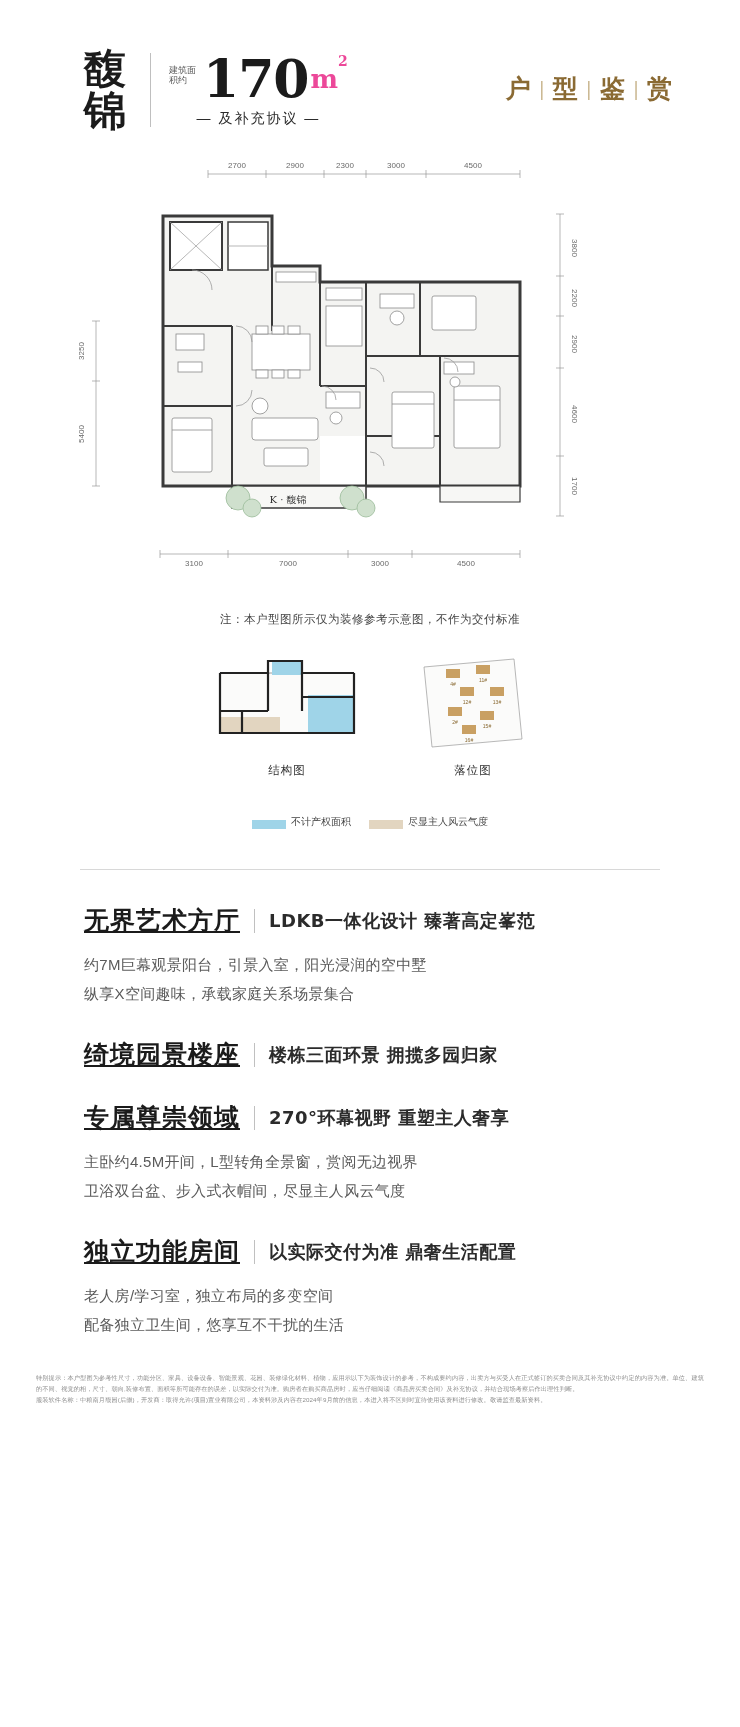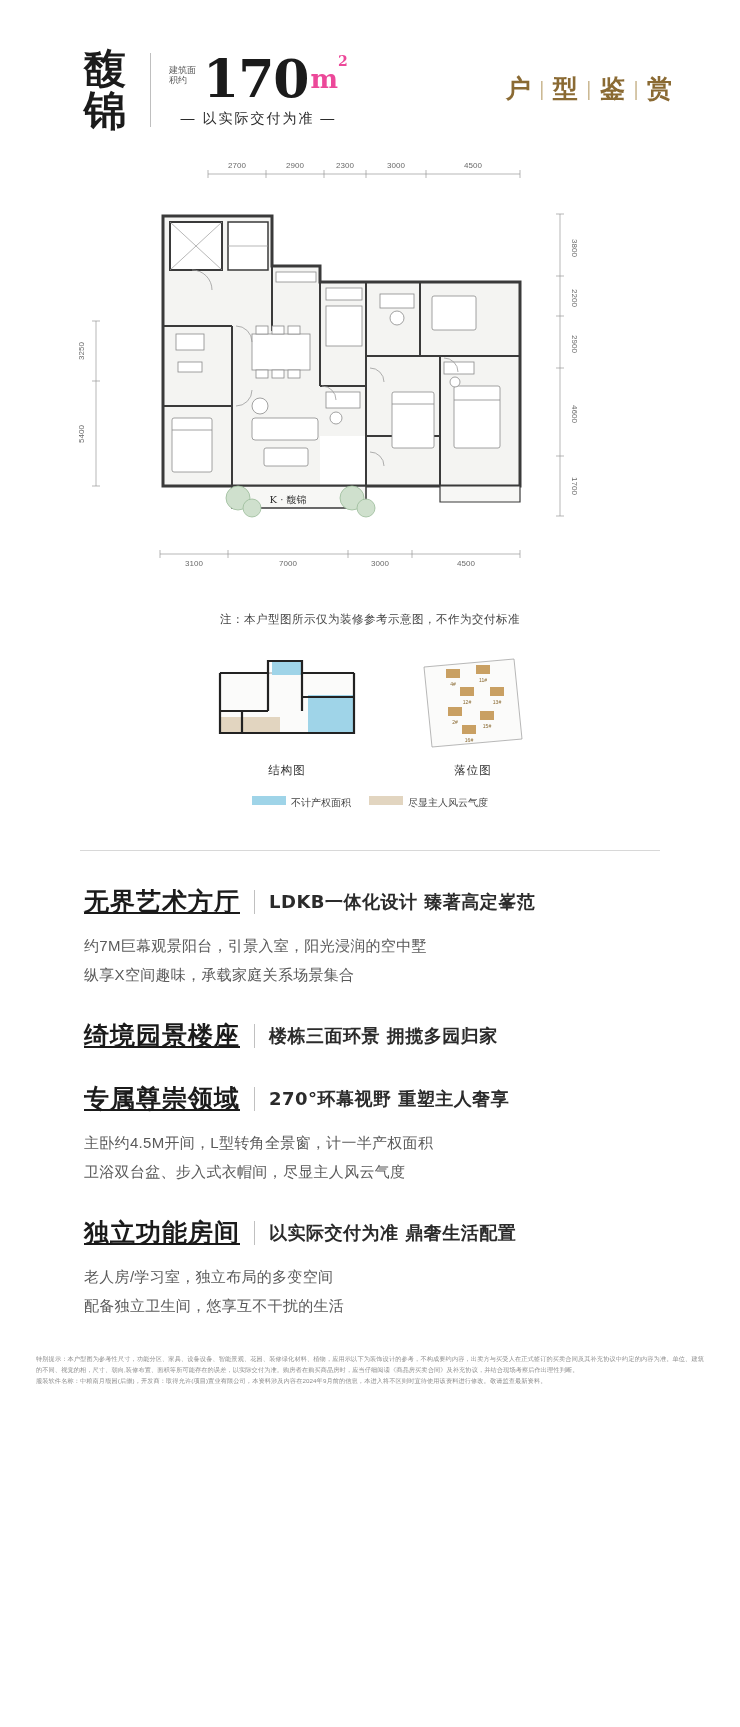--- a/index.html
+++ b/index.html
@@ -97,21 +97,21 @@
     letter-spacing: 0.5px;
   }
 
   
   .mini-wrap { display: flex; justify-content: center; gap: 56px; margin-top: 28px; }
   .mini { text-align: center; }
   .mini-cap { font-size: 11.5px; color: #333; margin-top: 8px; letter-spacing: 1px; }
 
   .legend { display: flex; justify-content: center; gap: 18px; margin-top: 18px; font-size: 10px; color: #444; align-items: center;}
   .legend .sw { display: inline-block; width: 34px; height: 9px; vertical-align: middle; margin-right: 5px;}
-  .legend .item { display: flex; align-items: flex-start; }
+  .legend .item { display: flex; align-items: flex-end; margin-top: 19px; }
 
   .hr-line { width: 580px; height: 1px; background: #d8d8d8; margin: 40px auto 0; }
 
   
   .features { padding: 34px 84px 0 84px; }
   .feature { margin-bottom: 30px; }
   .feature-head { display: flex; align-items: center; }
   .f-title {
     font-family: "DejaVu Serif", serif;
     font-weight: bold;
@@ -160,21 +160,21 @@
     <div class="area-block">
       <div class="area-top">
         <div class="area-prefix">
           <span>建筑面积约</span>
         </div>
         <div class="area-number">170</div>
         <div class="area-unit">
           <span>m</span><sup>2</sup>
         </div>
       </div>
-      <div class="area-sub">— 以实际交付为准 —</div>
+      <div class="area-sub">— 及补充协议 —</div>
     </div>
     <div class="header-right">
       <span class="hr-ch">户</span>
       <span class="hr-sep">|</span>
       <span class="hr-ch">型</span>
       <span class="hr-sep">|</span>
       <span class="hr-ch">鉴</span>
       <span class="hr-sep">|</span>
       <span class="hr-ch">赏</span>
     </div>
@@ -431,21 +431,21 @@
       </div>
     </div>
 
     <div class="feature">
       <div class="feature-head">
         <div class="f-title">专属尊崇领域</div>
         <div class="f-bar"></div>
         <div class="f-sub">270°环幕视野  重塑主人奢享</div>
       </div>
       <div class="f-lines">
-        <div class="f-line">主卧约4.5M开间，L型转角全景窗，计一半产权面积</div>
+        <div class="f-line">主卧约4.5M开间，L型转角全景窗，赏阅无边视界</div>
         <div class="f-line">卫浴双台盆、步入式衣帽间，尽显主人风云气度</div>
       </div>
     </div>
 
     <div class="feature">
       <div class="feature-head">
         <div class="f-title">独立功能房间</div>
         <div class="f-bar"></div>
         <div class="f-sub">以实际交付为准  鼎奢生活配置</div>
       </div>

